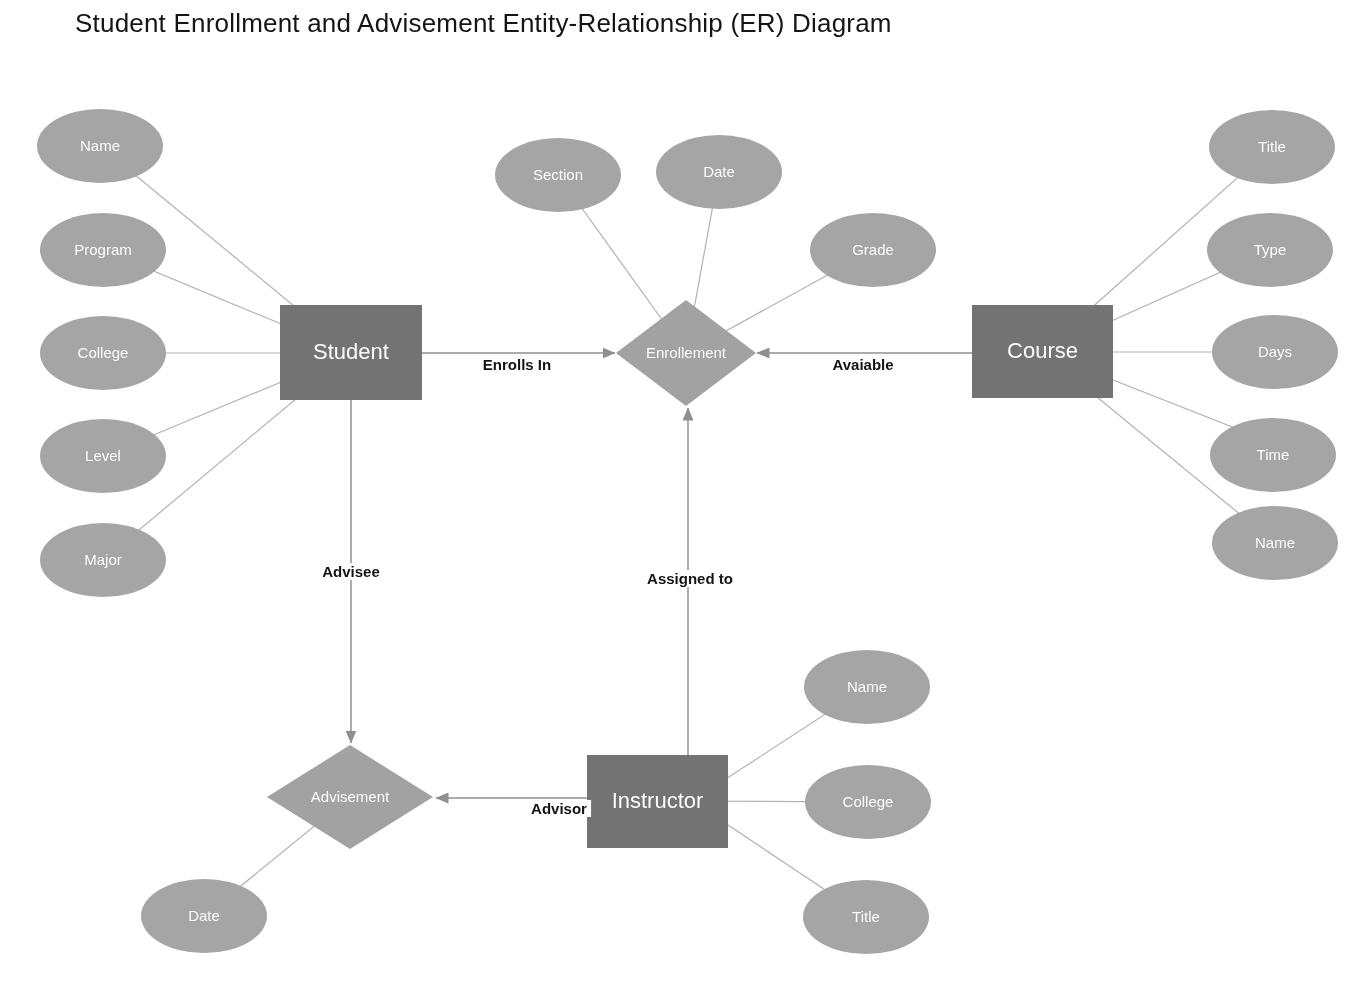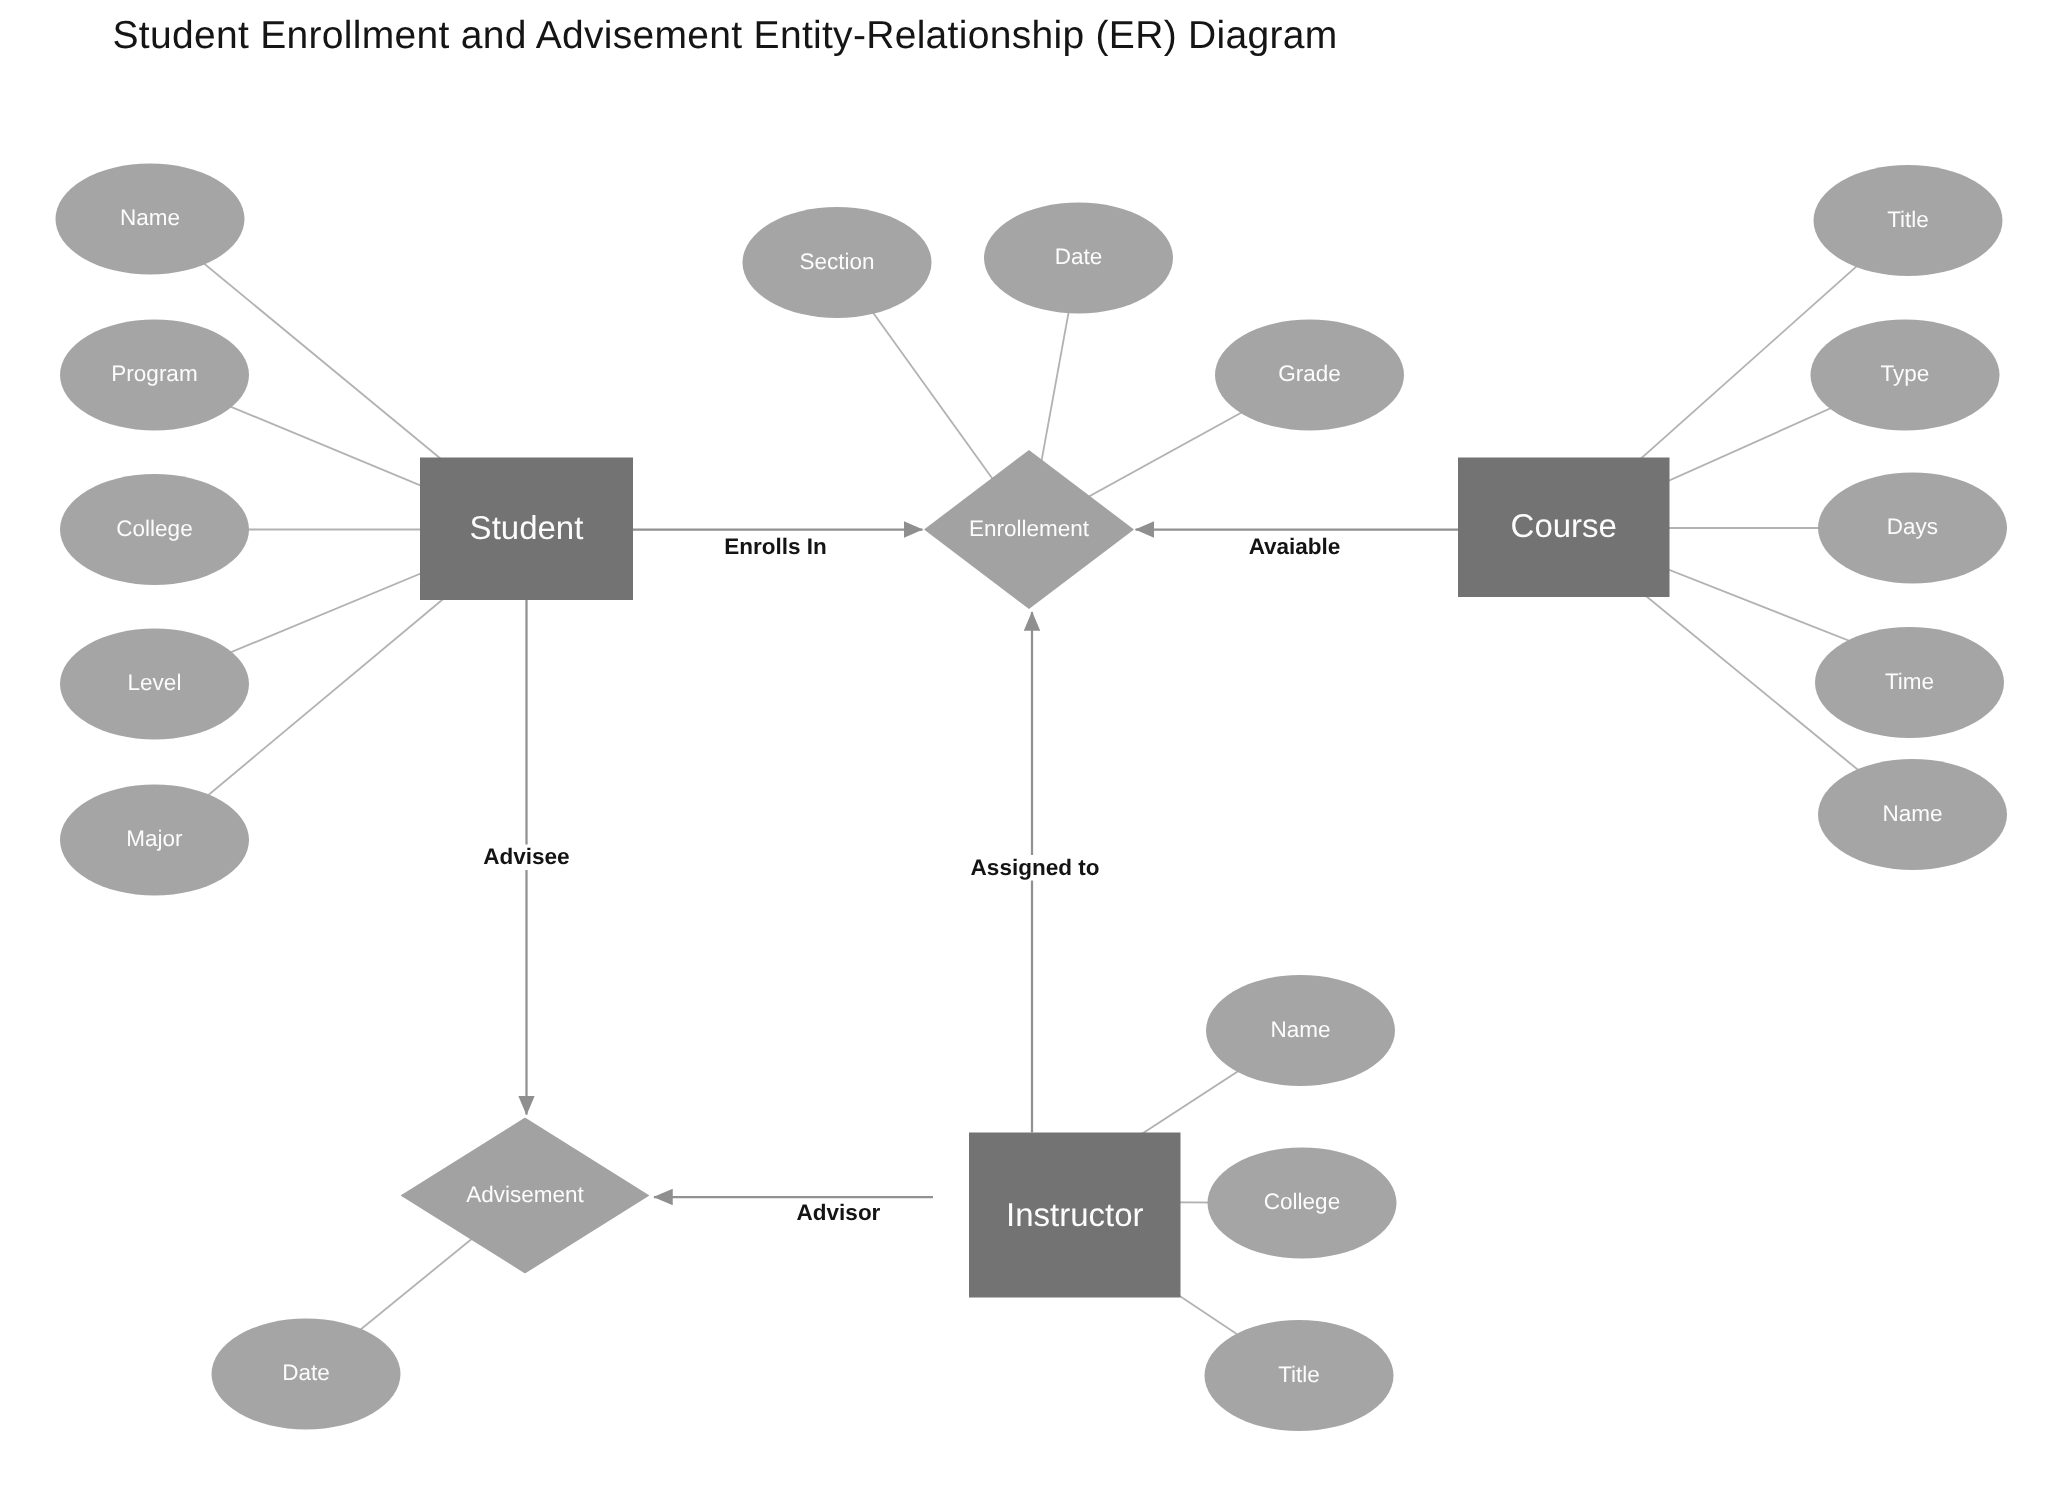--- a/index.html
+++ b/index.html
@@ -87,21 +87,21 @@
   <div class="node ellipse" style="left:1212px; top:506px;">Name</div>
 
   <div class="node ellipse" style="left:804px; top:650px;">Name</div>
   <div class="node ellipse" style="left:805px; top:765px;">College</div>
   <div class="node ellipse" style="left:803px; top:880px;">Title</div>
 
   <div class="node ellipse" style="left:141px; top:879px;">Date</div>
 
   <div class="node rect" style="left:280px; top:305px; width:142px; height:95px;">Student</div>
   <div class="node rect" style="left:972px; top:305px; width:141px; height:93px;">Course</div>
-  <div class="node rect" style="left:646px; top:755px; width:141px; height:110px;">Instructor</div>
+  <div class="node rect" style="left:587px; top:755px; width:141px; height:93px;">Instructor</div>
 
   <div class="node diamond" style="left:616px; top:300px; width:140px; height:106px;">Enrollement</div>
   <div class="node diamond" style="left:267px; top:745px; width:166px; height:104px;">Advisement</div>
 
   <div class="edge-label" style="left:517px; top:356px;">Enrolls In</div>
   <div class="edge-label" style="left:863px; top:356px;">Avaiable</div>
   <div class="edge-label" style="left:351px; top:563px;">Advisee</div>
   <div class="edge-label" style="left:690px; top:570px;">Assigned to</div>
   <div class="edge-label" style="left:543px; top:800px;margin-left:16px;">Advisor</div>
 

